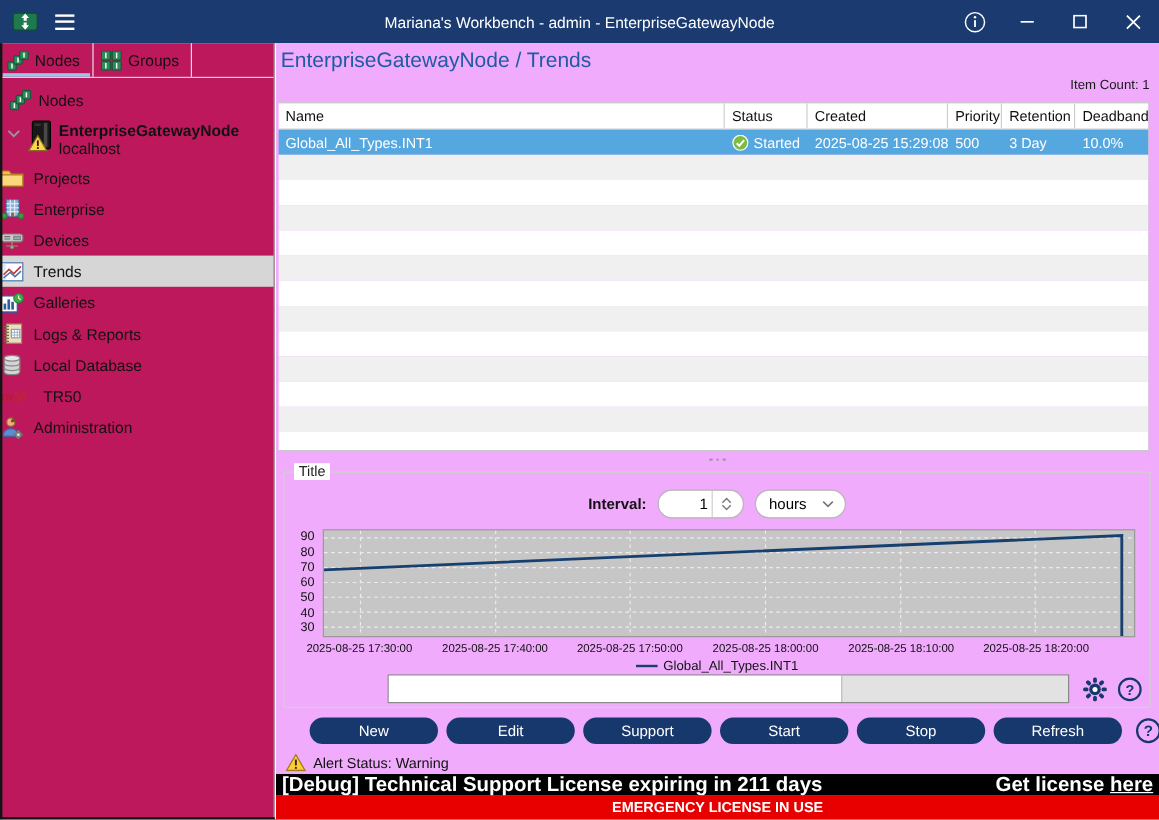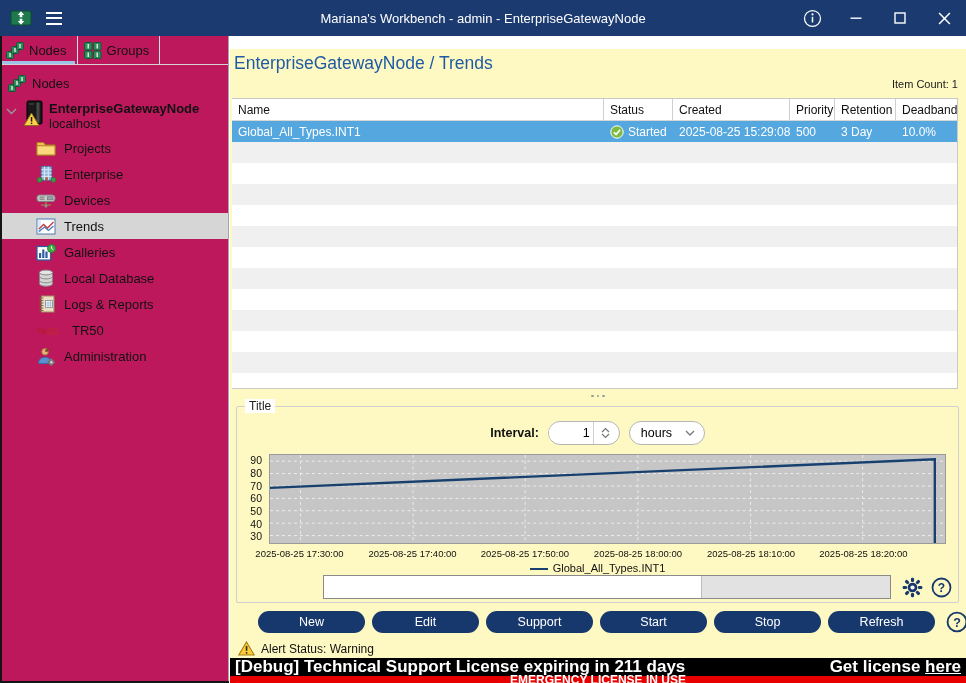--- a/index.html
+++ b/index.html
@@ -25,26 +25,26 @@
   .edge-bottom { position:absolute; left:0; bottom:0; width:229px; height:2px; background:#141414; z-index:9; }
   .tabbar { display:flex; height:29px; border-bottom:1px solid #d4d4d4; }
   .tab { display:flex; align-items:center; gap:5px; padding:0 10px 0 6px; font-size:13px; color:#111;
          position:relative; cursor:pointer; border-right:1px solid #e0e0e0; }
   .tab.active::after { content:""; position:absolute; left:2px; right:2px; bottom:0; height:3px; background:#9dc3e6; }
   .tree { padding-top:6px; font-size:13px; color:#111; }
   .tree-header { display:flex; align-items:center; gap:6px; padding:4px 0 6px 8px; }
   .tree-root { display:flex; align-items:flex-start; gap:4px; padding:2px 0 4px 2px; }
   .root-text { line-height:15px; padding-top:1px; }
   .root-name { font-weight:bold; }
-  .tree-item { display:flex; align-items:center; gap:8px; height:26px; padding-left:36px; cursor:pointer; }
+  .tree-item { display:flex; align-items:center; gap:8px; height:26px; cursor:pointer; }
   .tree-item.selected { background:#d6d6d6; }
   .ticon { width:20px; display:flex; justify-content:center; }
 
   
-  .content { position:absolute; left:230px; top:36px; width:736px; bottom:0; background:#fef9c3;margin-top:13px; }
+  .content { position:absolute; left:230px; top:36px; width:736px; bottom:0; background:#f0abfc; }
   .breadcrumb { position:absolute; left:4px; top:4px; font-size:17.5px; color:var(--blue); }
   .item-count { position:absolute; right:8px; top:29px; font-size:11px; color:#1a1a1a; }
 
   
   .table { position:absolute; left:2px; top:49px; width:726px; height:291px; border:1px solid #c9c9c9;
            border-left:none; overflow:hidden; font-size:12px; }
   .thead { display:grid; grid-template-columns:1fr 69px 117px 45px 61px 61px; height:22px;
            border-bottom:1px solid #d6d6d6; background:#fff; }
   .th { display:flex; align-items:center; padding-left:6px; border-right:1px solid #cfcfcf; color:#111; cursor:pointer; }
   .th:last-child { border-right:none; }
@@ -275,38 +275,38 @@
               <rect x="6.2" y="5.5" width="2.2" height="8.5" fill="#2c5e9e"></rect>
               <rect x="9.4" y="7.5" width="2.2" height="6.5" fill="#2c5e9e"></rect>
               <circle cx="15.5" cy="4.5" r="4" fill="#3fae49" stroke="#2c7e35"></circle>
               <path d="M15.5 2.2v2.3l1.8 1.2" stroke="#fff" stroke-width="0.9" fill="none"></path>
             </svg>
         </span>
         <span>Galleries</span>
       </div>
       <div class="tree-item">
         <span class="ticon">
-          <svg width="16" height="18" viewBox="0 0 16 18">
-              <path d="M1.5 3.5v11.2c0 1.4 2.9 2.5 6.5 2.5s6.5-1.1 6.5-2.5V3.5" fill="#d4d4d4" stroke="#858585"></path>
-              <ellipse cx="8" cy="3.5" rx="6.5" ry="2.4" fill="#e6e6e6" stroke="#858585"></ellipse>
-              <path d="M1.5 7.4c0 1.4 2.9 2.5 6.5 2.5s6.5-1.1 6.5-2.5M1.5 11.3c0 1.4 2.9 2.5 6.5 2.5s6.5-1.1 6.5-2.5" fill="none" stroke="#858585"></path>
-            </svg>
-        </span>
-        <span>Local Database</span>
-      </div>
-      <div class="tree-item">
-        <span class="ticon">
           <svg width="17" height="18" viewBox="0 0 17 18">
               <rect x="3.5" y="1" width="12.5" height="16" fill="#eedcbe" stroke="#9c8a62"></rect>
               <path d="M1.5 3h4M1.5 5.5h4M1.5 8h4M1.5 10.5h4M1.5 13h4M1.5 15.5h4" stroke="#7c6c48" stroke-width="1"></path>
               <rect x="7.5" y="5.5" width="7" height="7" fill="#fdfdfd" stroke="#8aa0b8"></rect>
               <path d="M7.5 8h7M7.5 10.2h7M10 5.5v7M12.4 5.5v7" stroke="#8aa0b8" stroke-width="0.6"></path>
             </svg>
         </span>
         <span>Logs &amp; Reports</span>
+      </div>
+      <div class="tree-item">
+        <span class="ticon">
+          <svg width="16" height="18" viewBox="0 0 16 18">
+              <path d="M1.5 3.5v11.2c0 1.4 2.9 2.5 6.5 2.5s6.5-1.1 6.5-2.5V3.5" fill="#d4d4d4" stroke="#858585"></path>
+              <ellipse cx="8" cy="3.5" rx="6.5" ry="2.4" fill="#e6e6e6" stroke="#858585"></ellipse>
+              <path d="M1.5 7.4c0 1.4 2.9 2.5 6.5 2.5s6.5-1.1 6.5-2.5M1.5 11.3c0 1.4 2.9 2.5 6.5 2.5s6.5-1.1 6.5-2.5" fill="none" stroke="#858585"></path>
+            </svg>
+        </span>
+        <span>Local Database</span>
       </div>
       <div class="tree-item">
         <span class="ticon" style="width:28px;">
           <svg width="28" height="12" viewBox="0 0 28 12">
               <text x="0" y="10" font-family="Liberation Sans, sans-serif" font-size="8" font-style="italic" font-weight="bold" fill="#b51d22">TR</text>
               <text x="11" y="10.5" font-family="Liberation Serif, serif" font-size="11" font-style="italic" font-weight="bold" fill="#c1272d">50</text>
             </svg>
         </span>
         <span>TR50</span>
       </div>

